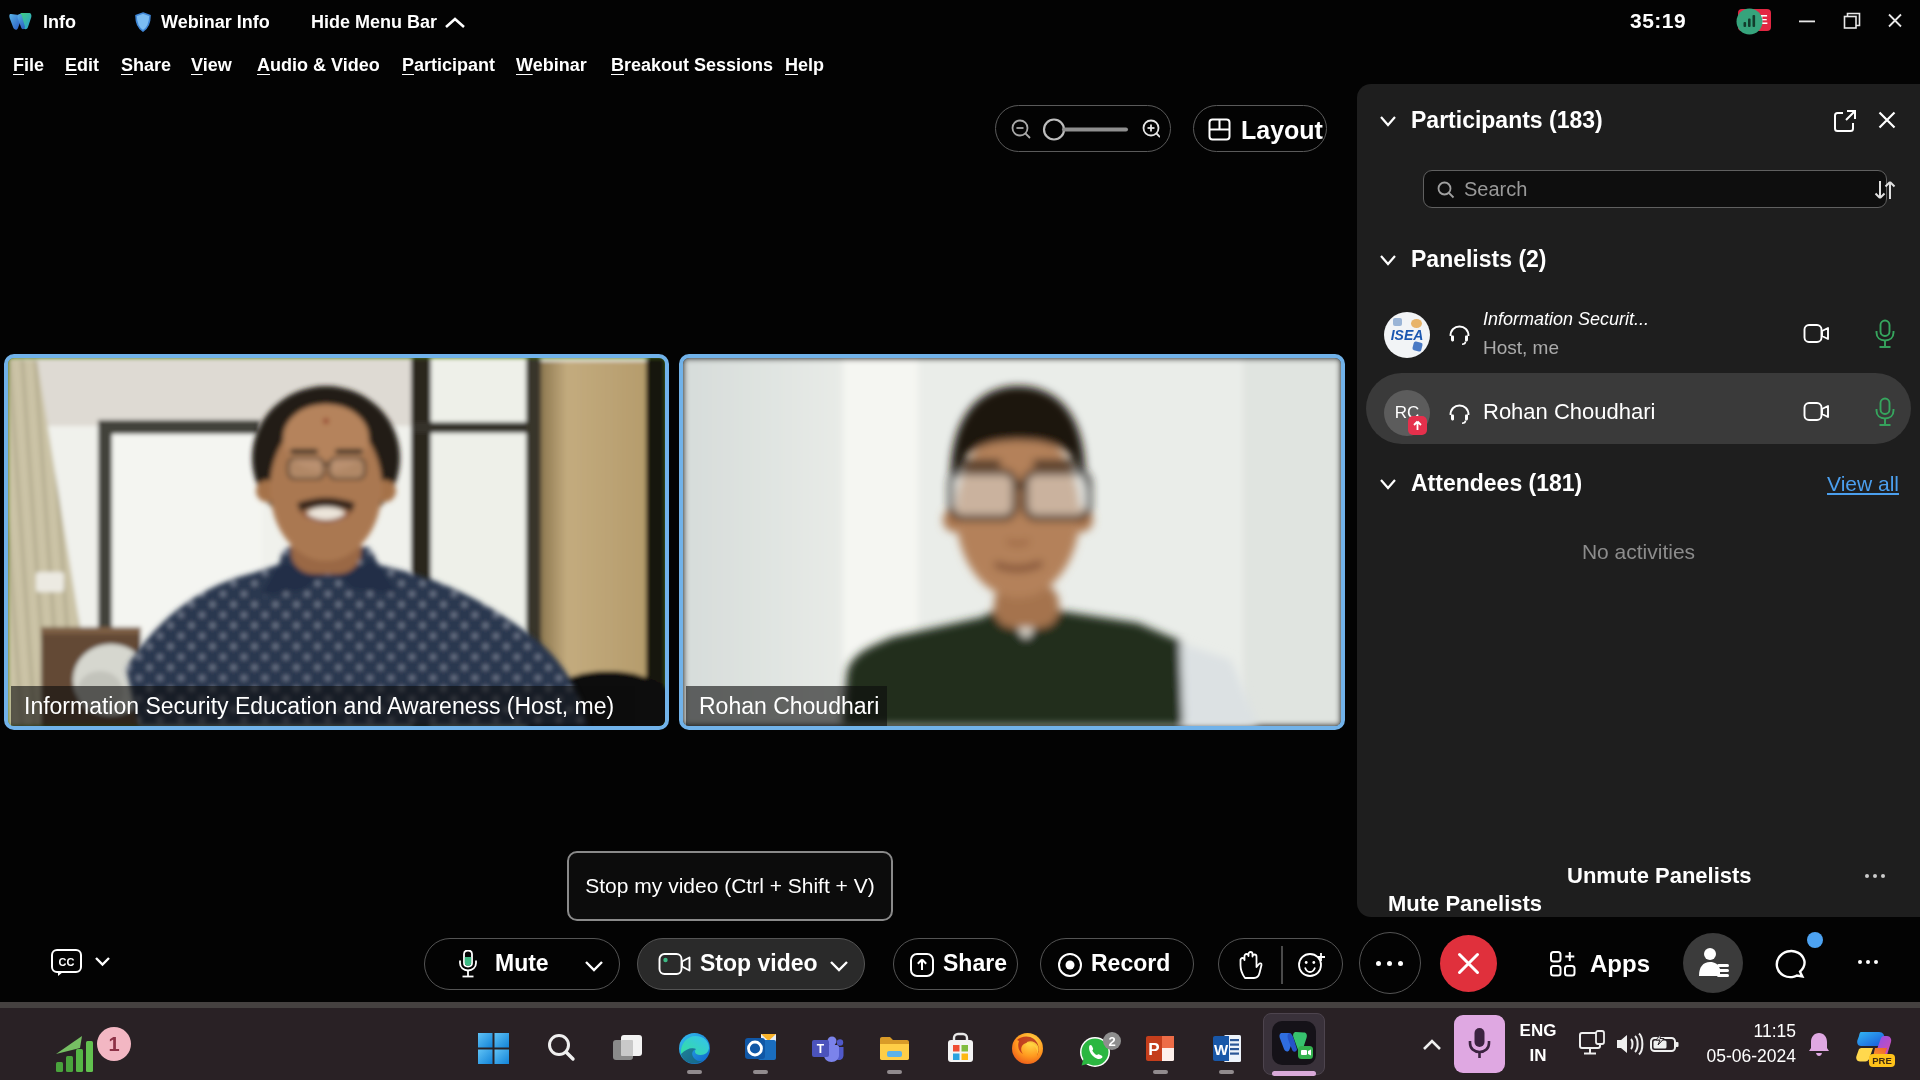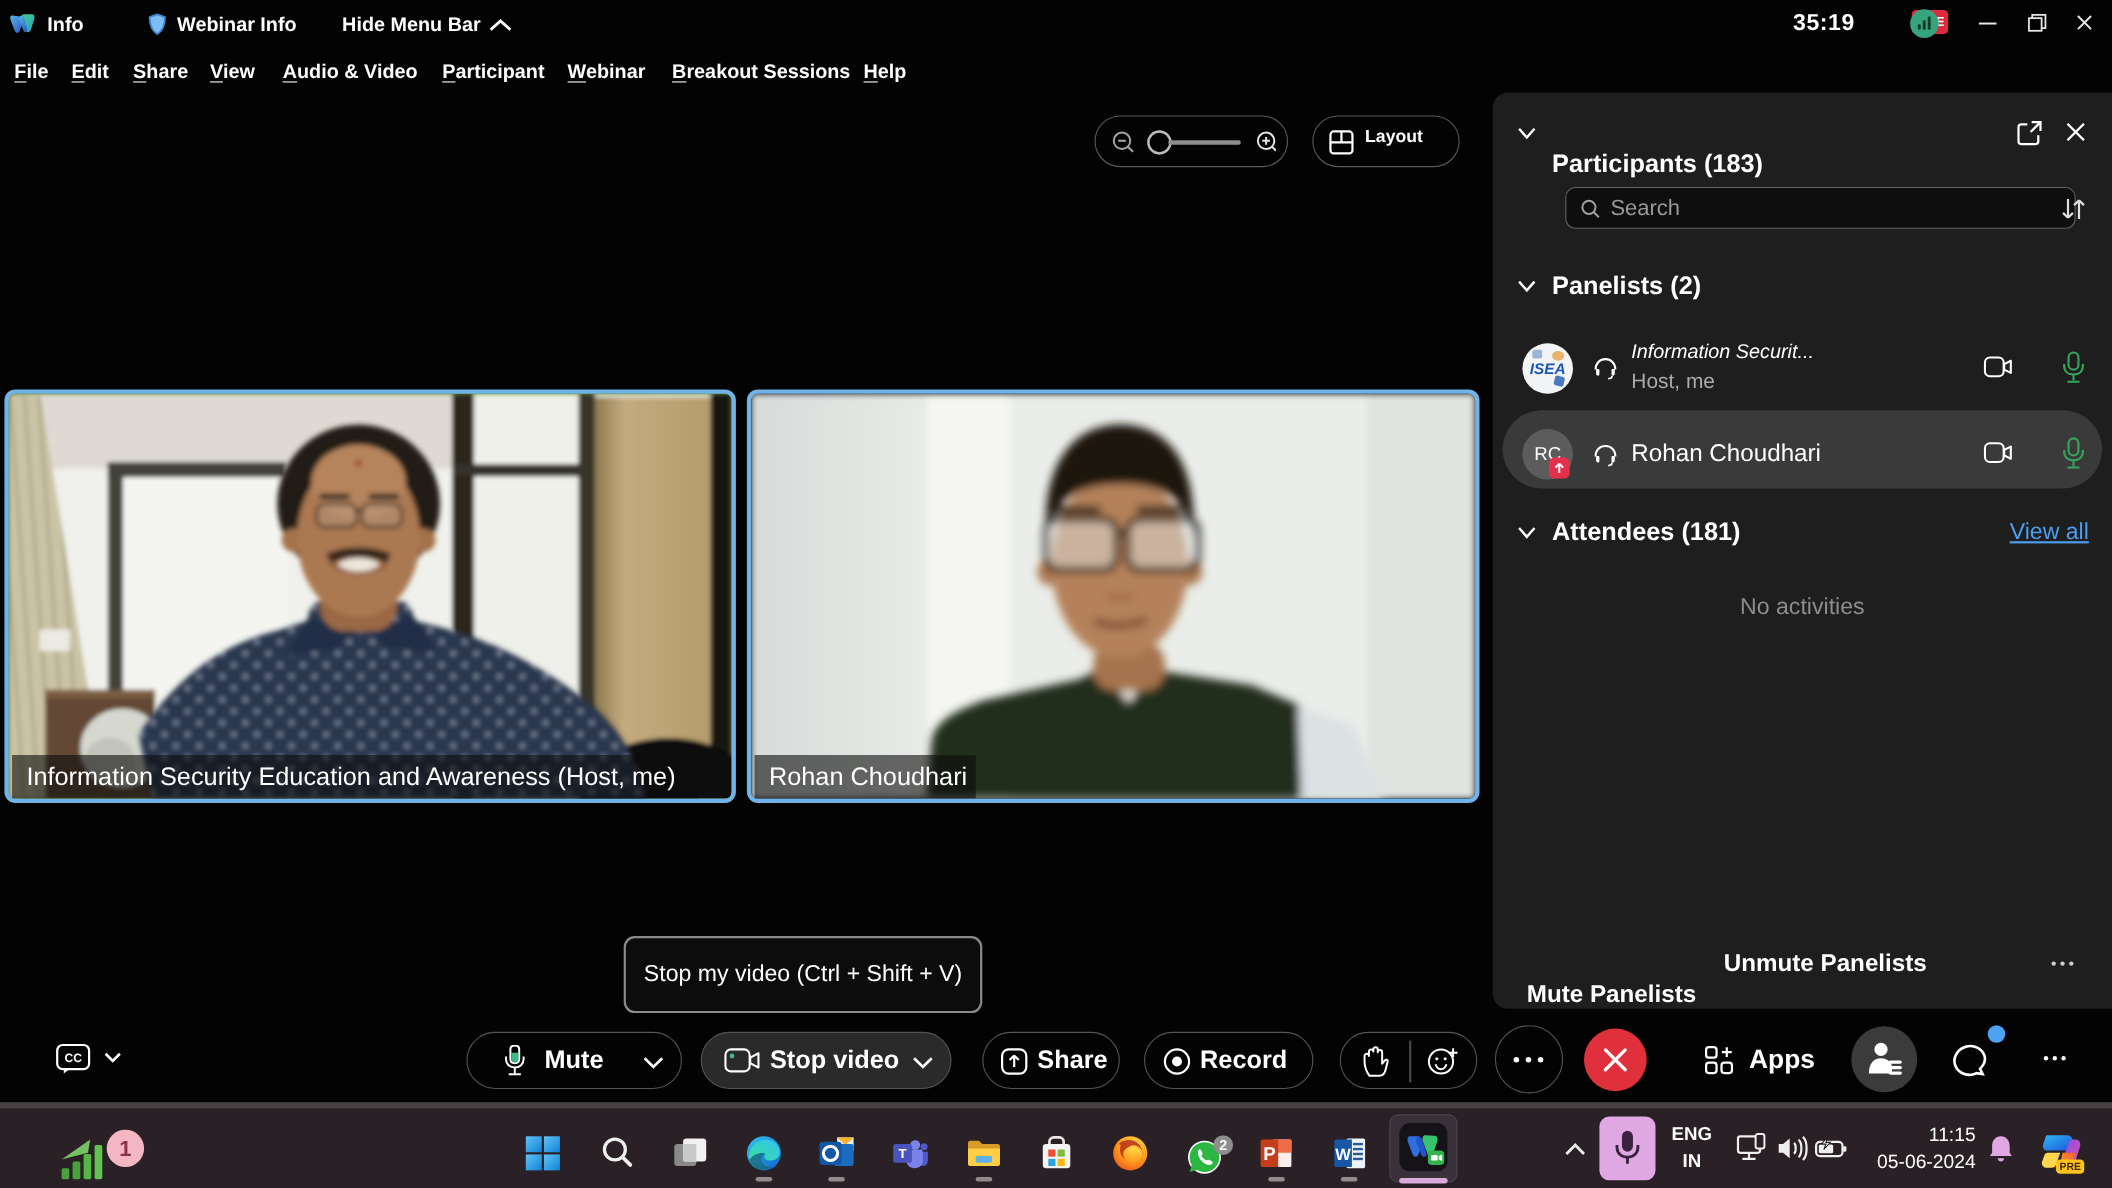--- a/index.html
+++ b/index.html
@@ -78,21 +78,21 @@
       <line x1="139.5" y1="11" x2="146.5" y2="11" stroke="#e6e6e6" stroke-width="1.8"></line>
       <line x1="143" y1="7.5" x2="143" y2="14.5" stroke="#e6e6e6" stroke-width="1.8"></line>
     </svg>
   </div>
   <div class="abs" id="layoutbtn" style="left:1193px;top:105px;width:134px;height:47px;border:1.5px solid #5a5a5a;border-radius:24px;color:#fff;">
     <svg class="abs" style="left:14px;top:12px;" width="23" height="23" viewBox="0 0 23 23">
       <rect x="1.5" y="1.5" width="20" height="20" rx="3" fill="none" stroke="#fff" stroke-width="2"></rect>
       <line x1="1.5" y1="11.5" x2="21.5" y2="11.5" stroke="#fff" stroke-width="2"></line>
       <line x1="11.5" y1="1.5" x2="11.5" y2="11.5" stroke="#fff" stroke-width="2"></line>
     </svg>
-    <div class="abs" style="left:47px;top:10px;font-size:16px;font-weight:700;">Layout</div>
+    <div class="abs" style="left:47px;top:10px;font-size:25px;font-weight:700;">Layout</div>
   </div>
 
   <div class="abs" id="tileL" style="left:4px;top:354px;width:665px;height:376px;border:4px solid #71b2e9;border-radius:10px;overflow:hidden;background:#4d7c0f;">
     <svg width="657" height="368" viewBox="0 0 657 368">
       <defs>
         <pattern id="slats" width="13" height="20" patternUnits="userSpaceOnUse" patternTransform="rotate(-4)">
           <rect width="13" height="20" fill="#cbc3a6"></rect>
           <rect x="0" width="2.2" height="20" fill="#a8a083"></rect>
         </pattern>
         <pattern id="pdots" width="21" height="21" patternUnits="userSpaceOnUse">
@@ -299,21 +299,21 @@
     <div class="abs" style="left:1858px;top:40px;width:4px;height:4px;border-radius:50%;background:#fff;"></div>
     <div class="abs" style="left:1866px;top:40px;width:4px;height:4px;border-radius:50%;background:#fff;"></div>
     <div class="abs" style="left:1874px;top:40px;width:4px;height:4px;border-radius:50%;background:#fff;"></div>
   </div>
 
   <div class="abs" id="panel" style="left:1357px;top:84px;width:563px;height:833px;background:#1e1e1e;border-radius:14px 0 0 14px;color:#fff;">
 
     <svg class="abs" style="left:21px;top:27px;" width="20" height="20" viewBox="0 0 20 20">
       <path d="M3 6 L10 14 L17 6" fill="none" stroke="#fff" stroke-width="2.2"></path>
     </svg>
-    <div class="abs" style="left:54px;top:23px;font-size:23px;font-weight:700;margin-top:28px;">Participants (183)</div>
+    <div class="abs" style="left:54px;top:23px;font-size:23px;font-weight:700;">Participants (183)</div>
     <svg class="abs" style="left:475px;top:24px;" width="26" height="26" viewBox="0 0 26 26">
       <path d="M11 5 L5.5 5 C4 5 3 6 3 7.5 L3 20.5 C3 22 4 23 5.5 23 L18.5 23 C20 23 21 22 21 20.5 L21 15" fill="none" stroke="#fff" stroke-width="2"></path>
       <path d="M15 3 L23 3 L23 11 M23 3 L14 12" fill="none" stroke="#fff" stroke-width="2"></path>
     </svg>
     <svg class="abs" style="left:519px;top:25px;" width="22" height="22" viewBox="0 0 22 22">
       <path d="M3.5 3.5 L18.5 18.5 M18.5 3.5 L3.5 18.5" stroke="#fff" stroke-width="2.2"></path>
     </svg>
 
     <div class="abs" style="left:22px;top:86px;width:464px;height:38px;background:#0e0e0e;border:1.5px solid #606060;border-radius:9px;margin-left:44px;">
       <svg class="abs" style="left:12px;top:9px;" width="20" height="20" viewBox="0 0 20 20">

